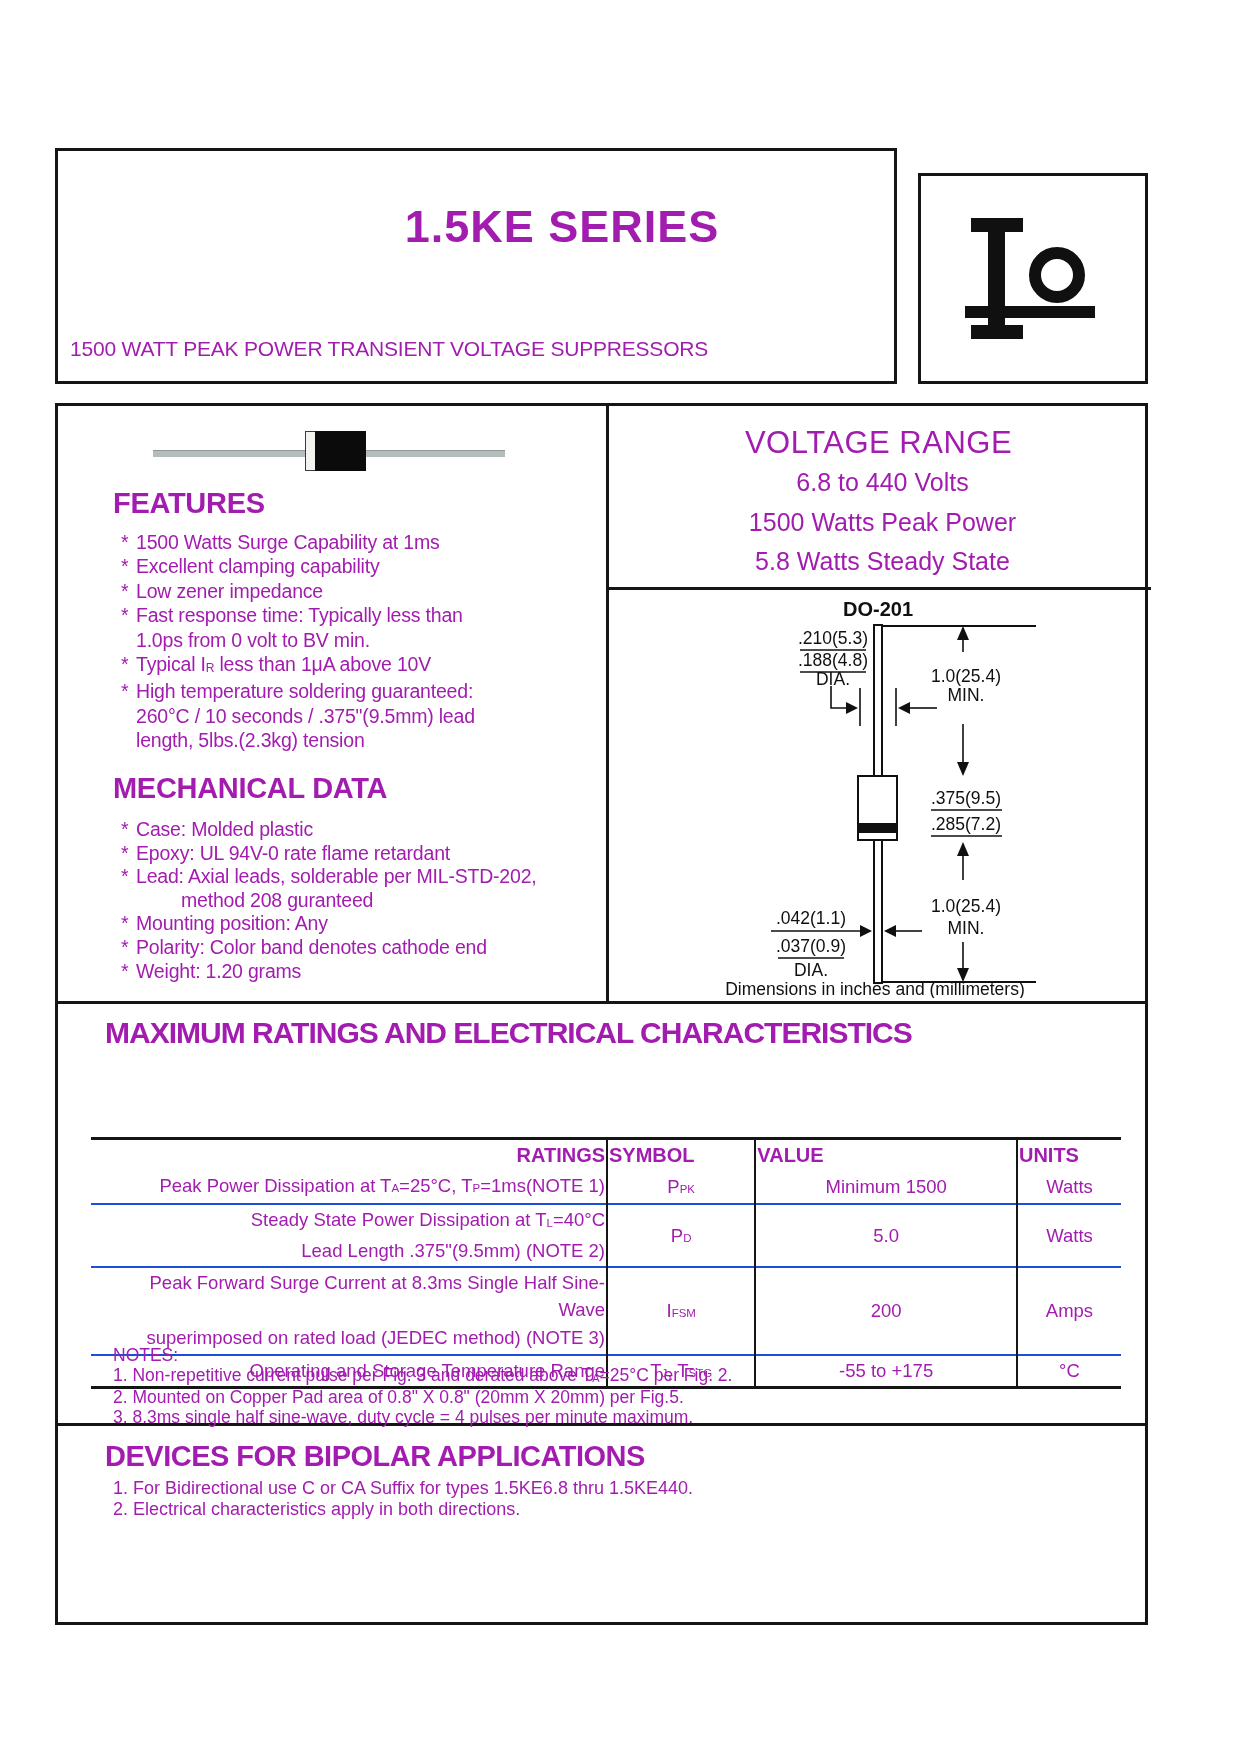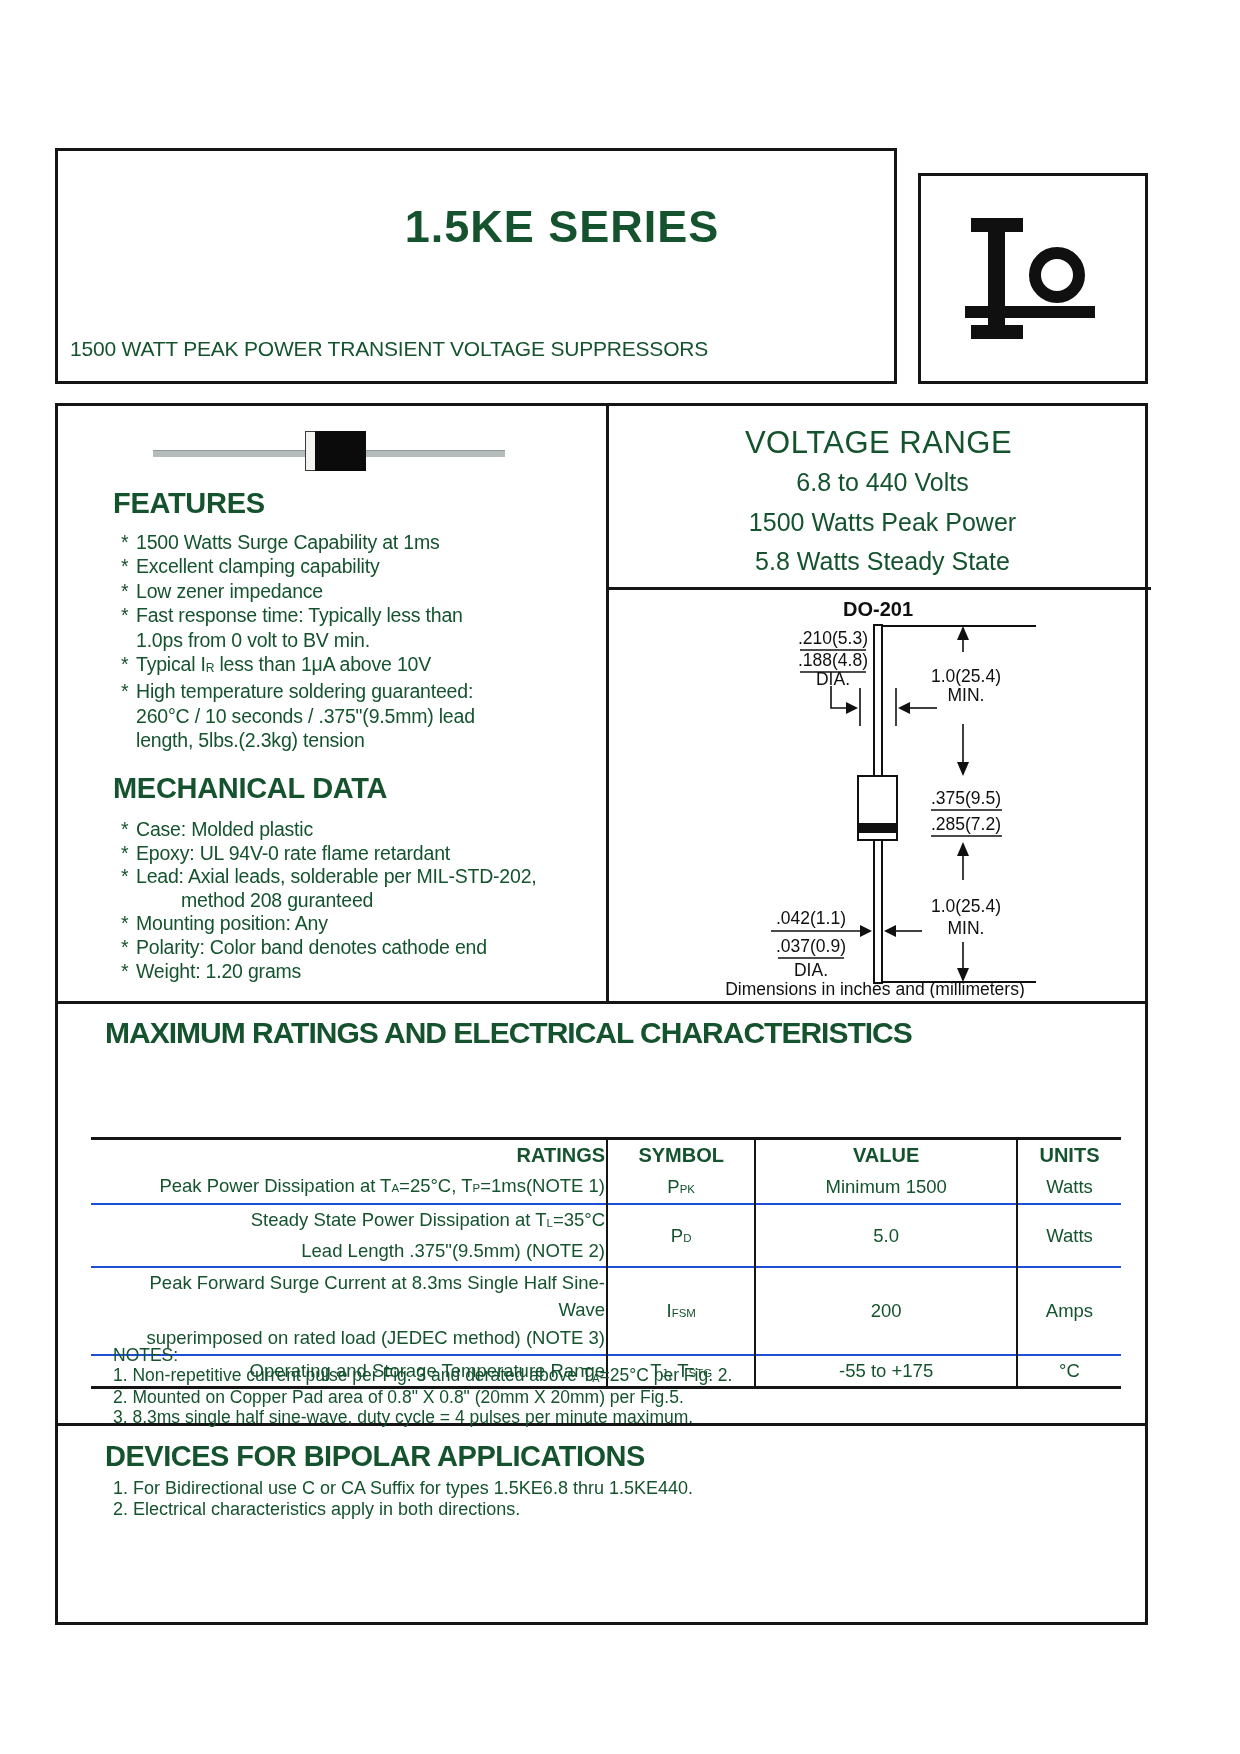--- a/index.html
+++ b/index.html
@@ -1,18 +1,18 @@
 <!DOCTYPE html>
 <html><head>
 <meta charset="utf-8">
 <style>
   html,body { margin:0; padding:0; background:#ffffff; }
   * { box-sizing:border-box; }
   .page { position:relative; width:1240px; height:1754px; background:#fff;
-          font-family:"Liberation Sans","DejaVu Sans",sans-serif; color:#14532d; overflow:hidden; }
+          font-family:"Liberation Sans","DejaVu Sans",sans-serif; color:#a21caf; overflow:hidden; }
   .box { position:absolute; border:3px solid #151515; background:#fff; }
 
   
   .header-box { left:55px; top:148px; width:842px; height:236px; }
   .series-title { position:absolute; left:180px; right:8px; top:50px; text-align:center;
                   font-size:45px; font-weight:bold; letter-spacing:1px; white-space:nowrap; }
   .subtitle { position:absolute; left:12px; top:186px; font-size:21px; letter-spacing:-0.2px; white-space:nowrap; }
 
   .logo-box { left:918px; top:173px; width:230px; height:211px; }
   .logo-box svg { position:absolute; left:0; top:0; }
@@ -53,21 +53,21 @@
   .pkg-svg .w2 { stroke-width:2; }
   .pkg-svg polygon { fill:#101010; stroke:none; }
 
   .mr-title { position:absolute; left:47px; top:610px; font-size:30px; font-weight:bold; letter-spacing:-1px; white-space:nowrap; }
   .mr-intro { position:absolute; left:47px; top:655px; font-size:17.5px; line-height:18.4px; }
 
   .ratings-table { position:absolute; left:33px; top:731px; width:1030px; border-collapse:collapse;
                    font-size:18.5px; border-top:3px solid #151515; border-bottom:3px solid #151515; }
   .ratings-table tr { border-bottom:2px solid #1d4ed8; }
   .ratings-table tr:last-child { border-bottom:none; }
-  .ratings-table th { font-size:20px; font-weight:bold; height:32px; text-align:center; }
+  .ratings-table th { font-size:20px; font-weight:bold; height:32px; text-align:left; }
   .ratings-table td { height:29px; vertical-align:middle; text-align:center; }
   .ratings-table .c-rating { text-align:right; padding-left:13px; }
   .ratings-table .c-rating div { line-height:26.5px; padding:1px 0; }
   .ratings-table .c-symbol, .ratings-table .c-value, .ratings-table .c-units { border-left:2px solid #151515; }
 
   .notes { position:absolute; left:47px; top:939px; font-size:17.5px; line-height:20px; }
   .bip-title { position:absolute; left:47px; top:1034px; font-size:29px; font-weight:bold; letter-spacing:-0.5px; white-space:nowrap; }
   .bip-lines { position:absolute; left:47px; top:1072px; font-size:18px; line-height:20.5px; }
 
   sub { font-size:0.62em; vertical-align:baseline; position:relative; top:0.06em; }
@@ -209,21 +209,21 @@
           <tr>
             <td class="c-rating">
               <div><span>Peak Power Dissipation at T</span><sub>A</sub><span>=25°C, T</span><sub>P</sub><span>=1ms(NOTE 1)</span></div>
             </td>
             <td class="c-symbol"><span>P</span><sub>PK</sub></td>
             <td class="c-value">Minimum 1500</td>
             <td class="c-units">Watts</td>
           </tr>
           <tr>
             <td class="c-rating">
-              <div><span>Steady State Power Dissipation at T</span><sub>L</sub><span>=35°C</span></div>
+              <div><span>Steady State Power Dissipation at T</span><sub>L</sub><span>=40°C</span></div>
               <div><span>Lead Length .375"(9.5mm) (NOTE 2)</span></div>
             </td>
             <td class="c-symbol"><span>P</span><sub>D</sub></td>
             <td class="c-value">5.0</td>
             <td class="c-units">Watts</td>
           </tr>
           <tr>
             <td class="c-rating">
               <div><span>Peak Forward Surge Current at 8.3ms Single Half Sine-Wave</span></div>
               <div><span>superimposed on rated load (JEDEC method) (NOTE 3)</span></div>

